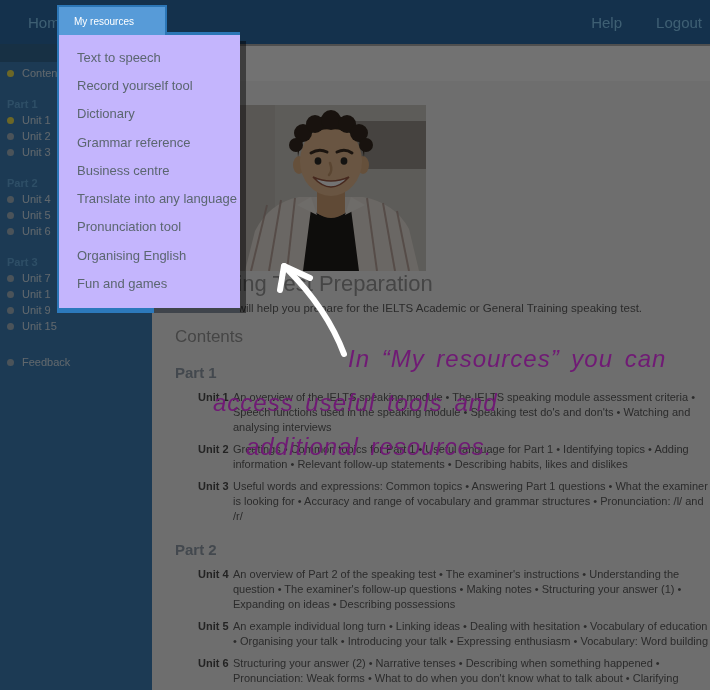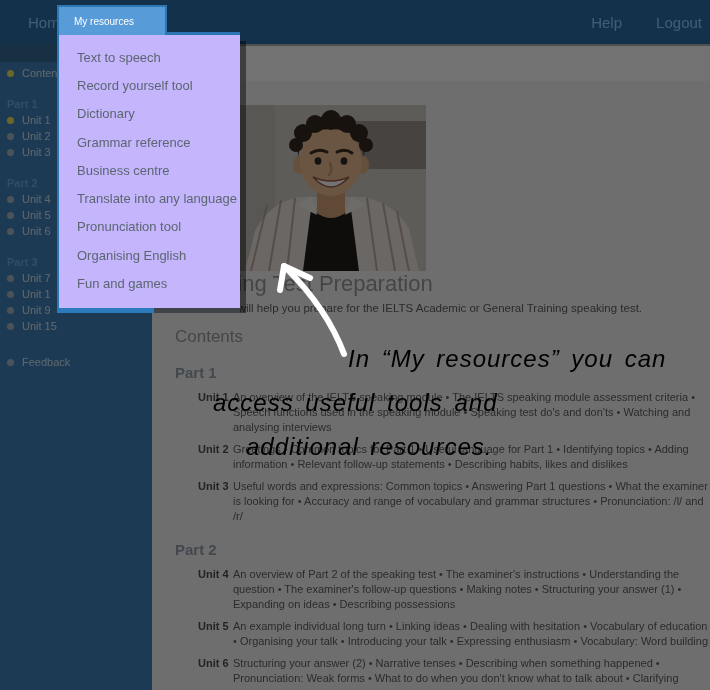--- a/index.html
+++ b/index.html
@@ -51,21 +51,21 @@
   .menu{position:absolute;left:57px;top:32px;width:183px;z-index:61;background:#c4b5fd;
     border-top:3px solid #2c76b6;border-left:2px solid #2c76b6;
     padding:8px 0 10px 0;box-sizing:border-box;}
   .menu::before{content:"";position:absolute;right:-6px;top:6px;bottom:-5px;width:6px;
     background:rgba(0,0,0,0.45);}
   .menu::after{content:"";position:absolute;left:-2px;right:0;bottom:-5px;height:5px;
     background:linear-gradient(to right,#2c79bc 0,#2c79bc 97px,#3f444b 97px,#3f444b 100%);}
   .menu-item{height:28.3px;display:flex;align-items:center;padding-left:18px;
     font-size:13px;color:#5b6670;cursor:pointer;}
   
-  .tut-line{position:absolute;z-index:70;color:#000000;font-size:24px;font-style:italic;
+  .tut-line{position:absolute;z-index:70;color:#701a75;font-size:24px;font-style:italic;
     letter-spacing:1px;word-spacing:4px;white-space:nowrap;
     font-family:"Liberation Sans","DejaVu Sans",sans-serif;}
   .tut-l1{left:348px;top:345px;}
   .tut-l2{left:213px;top:389px;}
   .tut-l3{left:246px;top:433px;}
   .tut-arrow{position:absolute;left:272px;top:256px;z-index:70;}
 </style>
 </head>
 <body>
 

